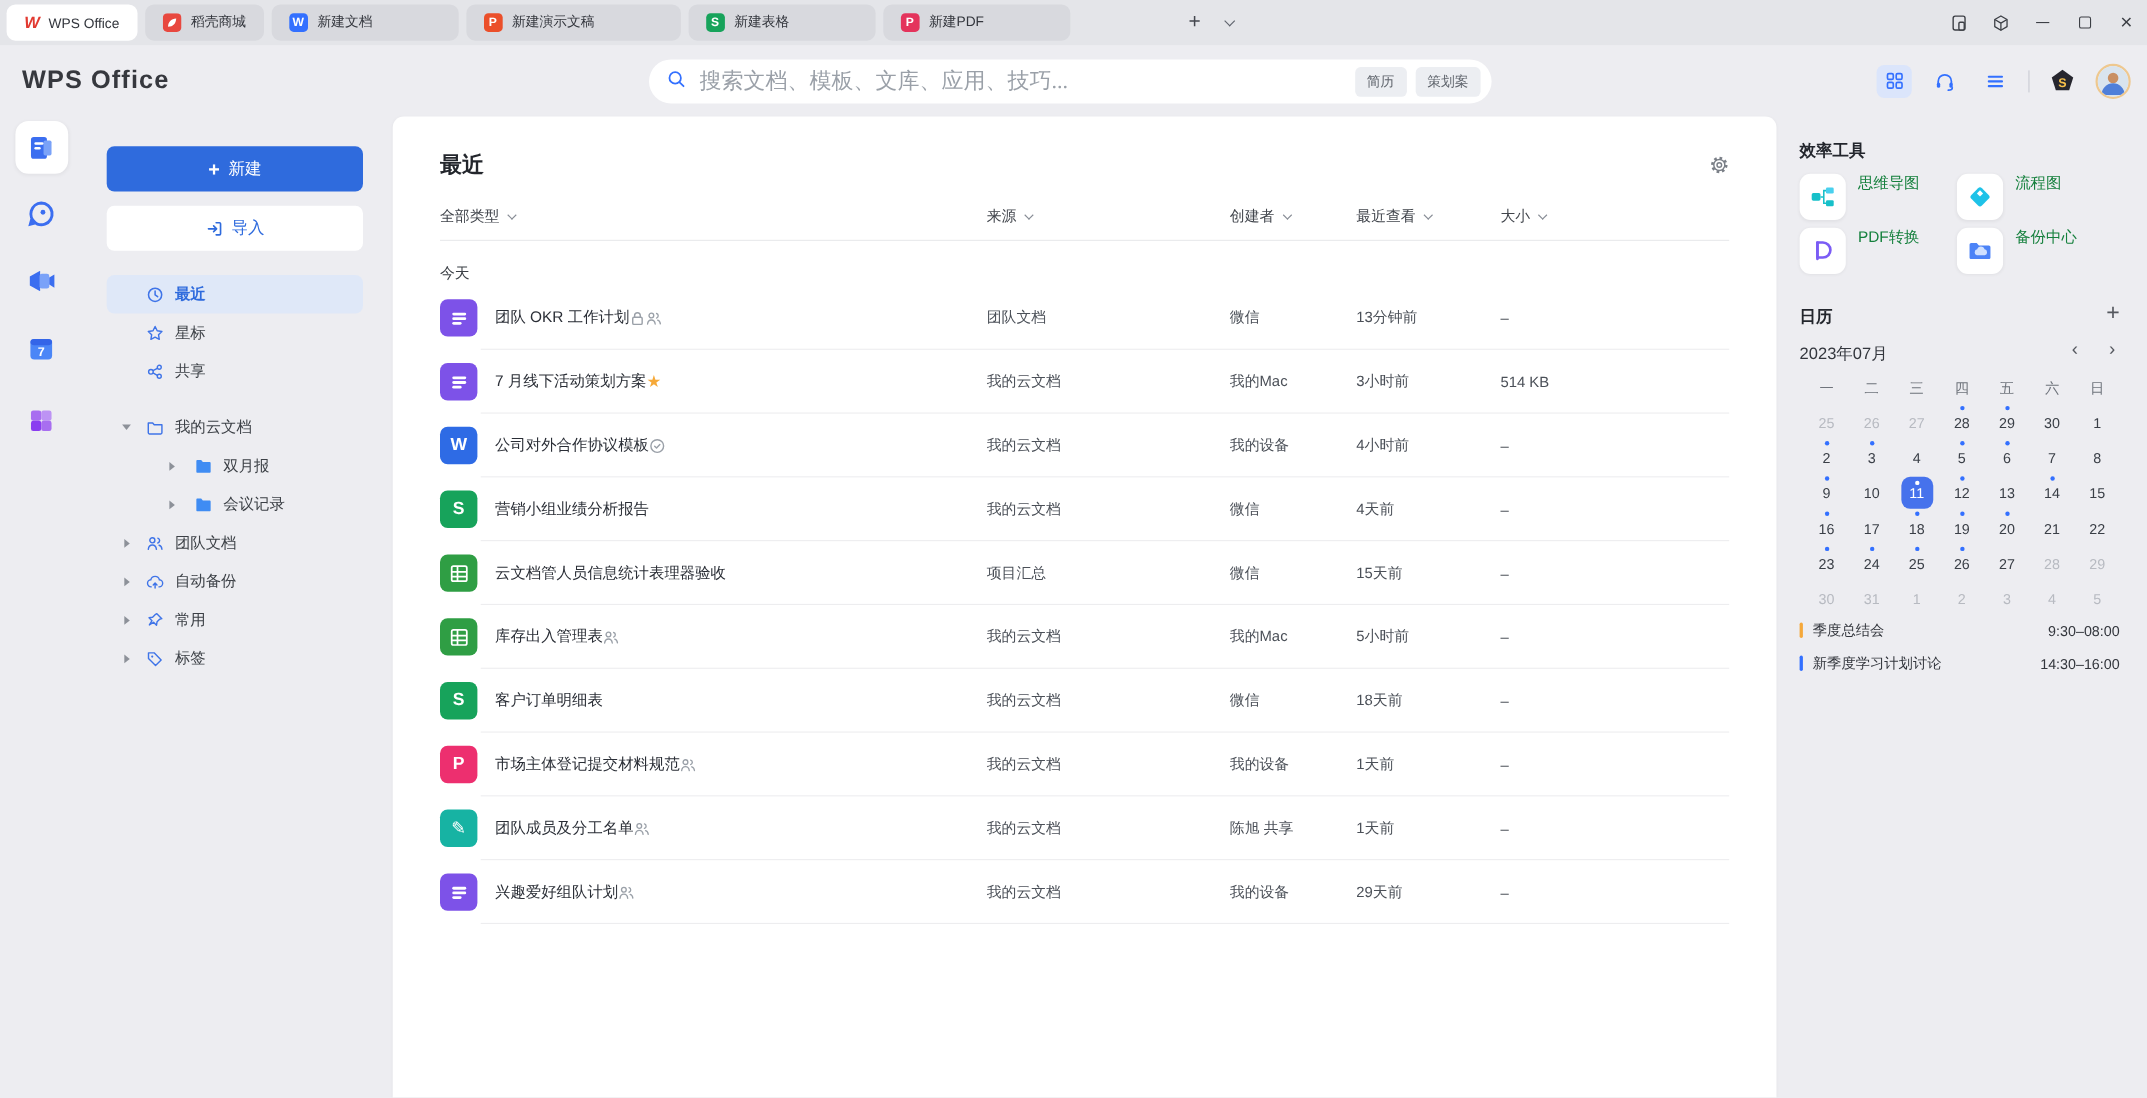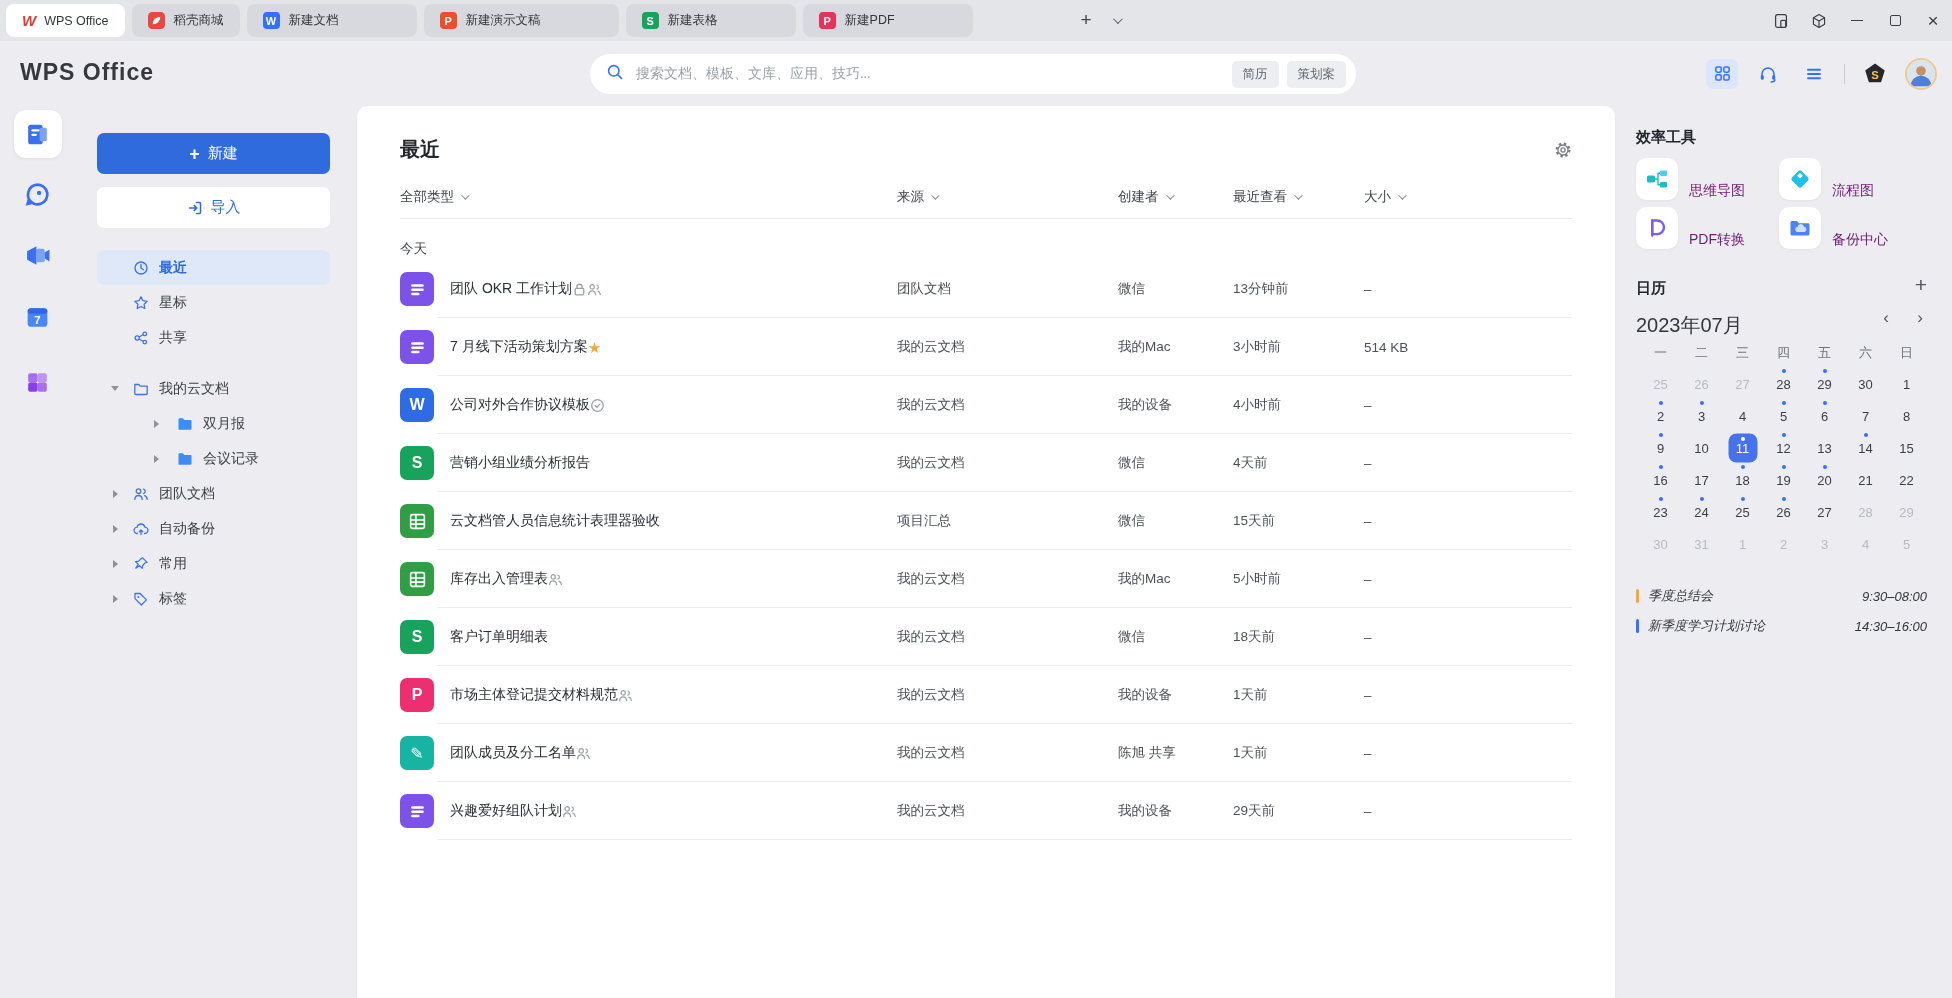--- a/index.html
+++ b/index.html
@@ -22,21 +22,21 @@
   .winbtn{width:38px;height:41px;display:flex;align-items:center;justify-content:center;color:#3c3f45;}
   .winbtn svg{display:block;}
   .wmin{width:12px;height:0;border-top:1.6px solid #3c3f45;display:inline-block;}
   .wmax{width:11px;height:11px;border:1.6px solid #3c3f45;border-radius:2px;display:inline-block;}
   .wclose{font-size:19px;line-height:1;color:#3c3f45;}
 
   
   .header{position:absolute;left:0;top:41px;width:100%;height:65px;}
   .logo{position:absolute;left:20px;top:18px;font-size:23px;font-weight:bold;letter-spacing:1px;color:#36383e;}
   .searchbar{position:absolute;left:590px;top:13px;width:766px;height:40px;background:#fff;border-radius:20px;display:flex;align-items:center;padding:0 10px 0 16px;}
-  .searchbar input{flex:1;border:none;outline:none;font-size:14px;color:#404040;background:transparent;margin-left:10px;font-family:Liberation Serif, serif;}
+  .searchbar input{flex:1;border:none;outline:none;font-size:20px;color:#404040;background:transparent;margin-left:10px;font-family:Liberation Serif, serif;}
   .searchbar input::placeholder{color:#9aa0a8;}
   .chips{display:flex;gap:8px;text-align:center;}
   .chip{background:#eceef2;color:#5f646c;font-size:12.5px;padding:5px 11px;border-radius:5px;}
   .hdr-icons{position:absolute;right:15px;top:0;height:65px;display:flex;align-items:center;gap:14px;}
   .hicon{display:flex;align-items:center;justify-content:center;width:32px;height:30px;border-radius:7px;}
   .hicon.gridbtn{background:#dbe5fb;}
   .hdr-sep{width:1px;height:20px;background:#c9cbd2;}
   .avatar{width:32px;height:32px;border-radius:50%;border:2px solid #eec88f;overflow:hidden;}
 
   
@@ -92,39 +92,39 @@
   .cmeta{position:absolute;top:0;height:58px;display:flex;align-items:center;font-size:13.5px;color:#4b5058;}
   .c-source{left:540px;}
   .c-creator{left:761px;}
   .c-viewed{left:876px;}
   .c-size{left:1007px;}
 
   
   .rpanel{position:absolute;left:1632px;top:0;width:305px;height:100%;}
   .rp-title{position:absolute;left:4px;top:22px;font-size:15px;font-weight:bold;color:#23262d;}
   .tools{position:absolute;left:4px;top:52px;width:300px;}
-  .tool{position:absolute;display:flex;align-items:flex-end;gap:11px;font-size:14px;color:#701a75;}
+  .tool{position:absolute;display:flex;align-items:flex-start;gap:11px;font-size:14px;color:#15803d;}
   .tool .ttile{width:42px;height:42px;background:#fff;border-radius:10px;display:flex;align-items:center;justify-content:center;box-shadow:0 1px 3px rgba(0,0,0,.05);}
   .tool .ttile svg{width:24px;height:24px;display:block;}
   .cal-title{position:absolute;left:4px;top:173px;font-size:15px;font-weight:bold;color:#23262d;}
   .cal-add{position:absolute;right:10px;top:168px;font-size:21px;color:#55585f;line-height:1;}
-  .cal-month{position:absolute;left:4px;top:206px;font-size:20px;color:#33363d;}
+  .cal-month{position:absolute;left:4px;top:206px;font-size:15px;color:#33363d;}
   .cal-prev{position:absolute;right:48px;top:203px;font-size:17px;color:#55585f;line-height:1;}
   .cal-next{position:absolute;right:14px;top:203px;font-size:17px;color:#55585f;line-height:1;}
   .weekdays{position:absolute;left:8px;top:238px;display:flex;}
   .weekdays span{width:41px;text-align:center;font-size:13px;color:#6f747c;}
   .cal-grid{position:absolute;left:8px;top:262px;width:287px;display:flex;flex-wrap:wrap;}
   .cc{position:relative;width:41px;height:32px;display:flex;align-items:center;justify-content:center;font-size:13px;color:#3a3f47;}
   .cc .num{position:relative;z-index:1;}
   .cc.m{color:#b7bac1;}
   .cc .dot{position:absolute;top:1px;left:50%;transform:translateX(-50%);width:4px;height:4px;border-radius:50%;background:#3370ff;}
   .cc.sel::before{content:"";position:absolute;left:50%;top:50%;transform:translate(-50%,-50%);width:29px;height:29px;background:#4672ec;border-radius:8px;}
   .cc.sel{color:#fff;}
   .cc.sel .dot{background:#fff;top:5px;z-index:1;}
-  .events{position:absolute;left:4px;top:475px;width:295px;font-style:italic;}
+  .events{position:absolute;left:4px;top:452px;width:295px;}
   .ev{position:relative;height:30px;display:flex;align-items:center;font-size:13px;color:#33363d;}
   .ev .bar{width:3px;height:14px;border-radius:2px;margin-right:9px;}
   .ev .etime{margin-left:auto;margin-right:4px;}
 </style>
 </head>
 <body>
 
 <div class="stage">
 
   <div class="tabbar">

